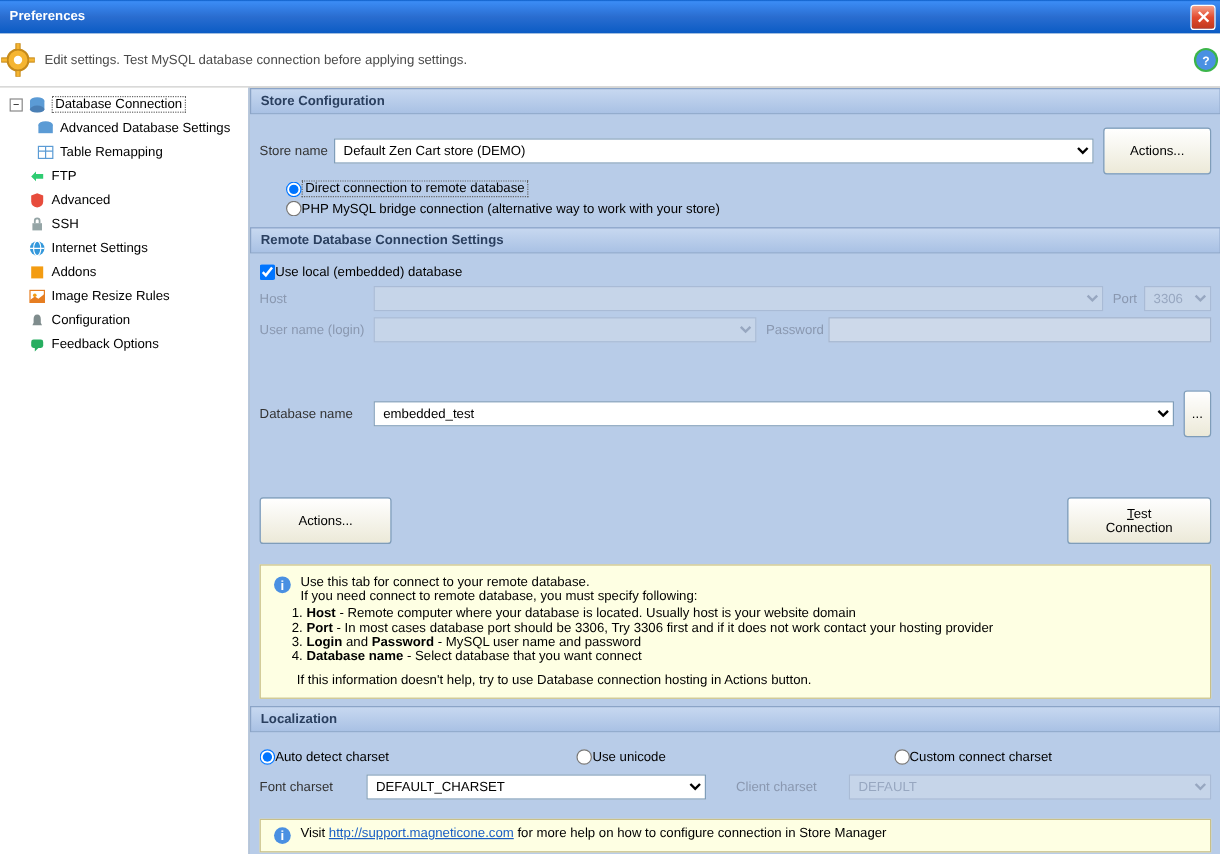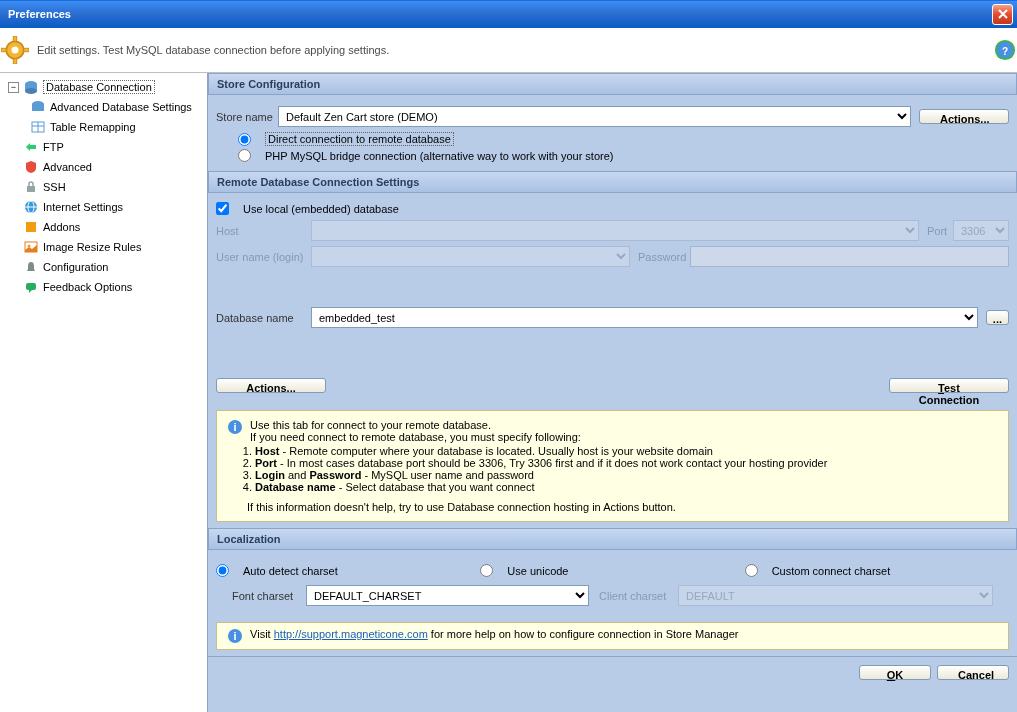--- a/index.html
+++ b/index.html
@@ -28,37 +28,37 @@
 .panel-body { padding: 6px 8px; background: #b8cce8; }
 
 .form-row { display: flex; align-items: center; margin: 5px 0; }
 .form-label { min-width: 95px; color: #333; }
 .form-label.muted { color: #8a98b0; }
 .form-row .gap { width: 8px; }
 
 select, input[type="text"] { border: 1px solid #7f9db9; padding: 2px 3px; height: 21px; background: #fff; font-size: 11px; }
 select:disabled, input:disabled { background: #cdd9ea; color: #8a98b0; border-color: #a3b5cf; }
 
-.btn { background: linear-gradient(to bottom, #fff, #ece9d8); border: 1px solid #7f9db9; border-radius: 3px; padding: 3px 20px; cursor: pointer; height: 15px; font-weight: bold; }
+.btn { background: linear-gradient(to bottom, #fff, #ece9d8); border: 1px solid #7f9db9; border-radius: 3px; padding: 3px 20px; cursor: pointer; height: 39px; }
 .small-btn { padding: 2px 6px; }
 
-.radio-row, .check-row { display: flex; align-items: center; gap: 14px; margin: 3px 0; }
+.radio-row, .check-row { display: flex; align-items: center; gap: 0; margin: 3px 0; }
 .radio-row input, .check-row input { margin: 0; }
 .radio-dotted { border: 1px dotted #666; padding: 0 2px; }
 
 .info-box { background: #feffe3; border: 1px solid #c9c088; padding: 8px 10px; margin: 6px 8px; }
 .info-box .info-icon { display: inline-block; width: 16px; height: 16px; vertical-align: top; margin-right: 4px; }
 .info-box ol { margin-left: 28px; margin-top: 2px; }
 .info-box p { margin-left: 20px; margin-top: 8px; }
 .info-box .intro { display: inline-block; vertical-align: top; }
 
 .link { color: #1a5fc4; text-decoration: underline; cursor: pointer; }
 
 .bottom-bar { padding: 8px; display: flex; justify-content: flex-end; gap: 6px; border-top: 1px solid #8ba4c7; }
-.charset-row { display: flex; align-items: center; gap: 4px; margin: 4px 16px; }
+.charset-row { display: flex; align-items: center; gap: 19px; margin: 4px 0; }
 </style>
 </head>
 <body>
 
 <div class="titlebar">
   <span>Preferences</span>
   <span class="spacer"></span>
   <div class="close-btn">
     <svg width="10" height="10" viewBox="0 0 10 10">
         <path d="M1 1 L9 9 M9 1 L1 9" stroke="#fff" stroke-width="2"></path>

